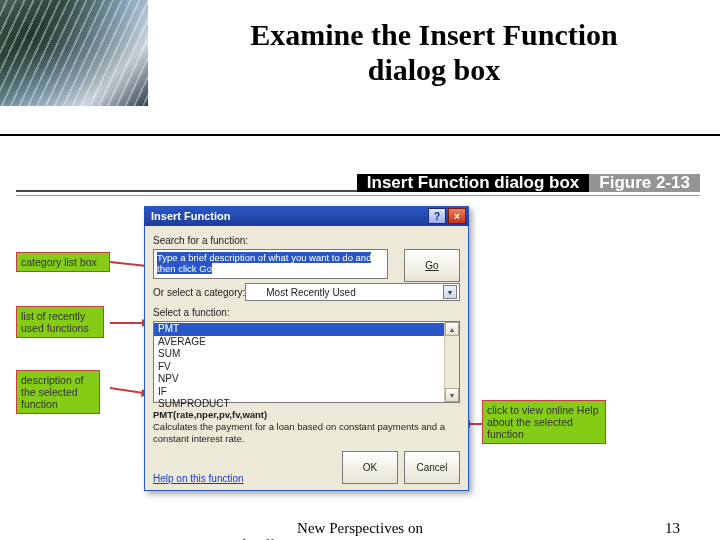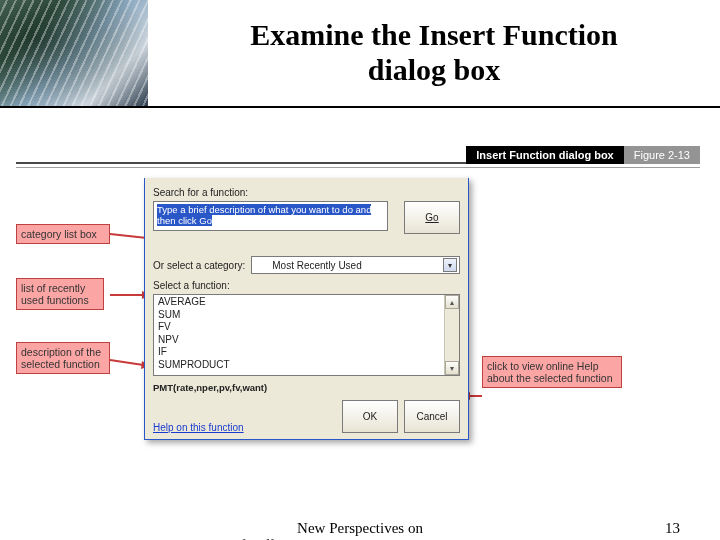--- a/index.html
+++ b/index.html
@@ -1,52 +1,52 @@
 <!DOCTYPE html>
 <html><head>
 <meta charset="utf-8">
 <style>
   html,body{margin:0;padding:0;width:720px;height:540px;font-family:"Times New Roman",serif;background:#fff;overflow:hidden}
   *{box-sizing:border-box}
 
-  .header-row{display:flex;height:106px}
+  .header-row{display:flex;height:134px}
   .thumb{width:148px;height:106px;background:linear-gradient(135deg,#5a7a6a 0%,#3a5a4a 25%,#8aa8c0 50%,#d0d8e0 75%,#2a3a4a 100%);position:relative;overflow:hidden}
   .thumb::before{content:"";position:absolute;inset:-20px;background:
     repeating-linear-gradient(115deg,rgba(255,255,255,.35) 0 2px,rgba(0,0,0,0) 2px 8px),
     radial-gradient(ellipse at 30% 40%,rgba(20,40,30,.7),rgba(0,0,0,0) 60%);}
   .title-area{flex:1;text-align:center;padding-top:18px}
   .title-area h1{margin:0;font-size:30px;font-weight:bold;line-height:1.15}
   .hr1{border:0;border-bottom:2px solid #000;margin:0}
 
   
   .figure-wrap{position:relative;margin:38px 20px 0 16px;height:315px}
-  .figbar{position:absolute;top:0;left:0;right:0;height:18px;display:flex;justify-content:center;font-family:Arial,Helvetica,sans-serif;font-size:11px}
+  .figbar{position:absolute;top:0;left:0;right:0;height:18px;display:flex;justify-content:center;font-family:Arial,Helvetica,sans-serif;font-size:17px}
   .figbar .seg{display:flex;align-items:center;padding:0 10px;height:18px}
   .figbar .seg.dark{background:#000;color:#fff;font-weight:bold}
-  .figbar .seg.mid{background:#949494;color:#fff;font-weight:normal}
+  .figbar .seg.mid{background:#949494;color:#fff;font-weight:bold}
   .figbar .rule{flex:1;height:18px;border-bottom:2px solid #4a4a4a}
   .figbar-bottomline{position:absolute;top:18px;left:0;right:0;height:4px;border-bottom:1px solid #9e9e9e}
 
   
-  .callout{position:absolute;border:1px solid #c04040;background:#fca5a5;font-family:Arial,Helvetica,sans-serif;font-size:10.5px;line-height:1.15;padding:3px 4px;color:#333}
+  .callout{position:absolute;border:1px solid #c04040;background:#84cc16;font-family:Arial,Helvetica,sans-serif;font-size:10.5px;line-height:1.15;padding:3px 4px;color:#333}
   .arrow{position:absolute;pointer-events:none}
 
   
   .dlg{position:absolute;top:32px;left:128px;width:325px;font-family:Tahoma,Arial,sans-serif;font-size:10px;color:#222;box-shadow:3px 3px 6px rgba(0,0,0,.35)}
   .dlg-title{height:20px;background:linear-gradient(#2a57c7,#1d3d9a);color:#fff;display:flex;align-items:center;padding:0 3px;font-size:11px;font-weight:bold}
   .dlg-title .t{flex:1;padding-left:4px}
   .tbtn{width:18px;height:16px;margin-left:2px;border:1px solid #1a2a6a;background:linear-gradient(#dce6ff,#9ab0e8);display:flex;align-items:center;justify-content:center;font-size:10px;font-weight:bold;color:#1a2a6a}
   .tbtn.close{background:linear-gradient(#f08060,#c83018);color:#fff;border-color:#7a1a0a}
   .dlg-body{background:#ece9d8;border:1px solid #2a57c7;border-top:none;padding:7px 8px 6px}
   .lbl{margin:2px 0 3px}
   .searchrow{display:flex;gap:16px;align-items:flex-start}
   .searchbox{flex:1;height:30px;border:1px solid #7a7a7a;background:#fff;padding:2px 3px;font-size:9.5px;line-height:1.2;color:#000}
   .searchbox .sel{background:#2a57c7;color:#fff;display:inline}
   .btn{min-width:56px;height:33px;border:1px solid #7a7a7a;background:linear-gradient(#fff,#e8e4d4);font-size:10px;display:flex;align-items:center;justify-content:center;padding:0 6px}
-  .catrow{display:flex;align-items:center;gap:6px;margin-top:22px}
+  .catrow{display:flex;align-items:center;margin-top:1px}
   .combo{flex:1;height:18px;border:1px solid #7a7a7a;background:#fff;display:flex;align-items:center;padding:0 2px 0 20px;font-size:10px}
   .combo .cv{flex:1}
   .combo .dd{width:14px;height:14px;border:1px solid #7a7a7a;background:linear-gradient(#eef2fb,#cfd9ee);display:flex;align-items:center;justify-content:center;font-size:8px;color:#333}
   .listbox{margin-top:3px;height:82px;border:1px solid #7a7a7a;background:#fff;display:flex}
   .listbox ul{list-style:none;margin:0;padding:1px 0;flex:1;font-size:10px}
   .listbox li{padding:0 4px;line-height:12.5px}
   .listbox li.sel{background:#2a57c7;color:#fff}
   .listbox .track{width:15px;background:#ece9d8;border-left:1px solid #cac6b6;display:flex;flex-direction:column}
   .sbtn{height:14px;border:1px solid #aca899;background:linear-gradient(#fdfdfb,#e4e0ce);display:flex;align-items:center;justify-content:center;font-size:8px;color:#555}
   .track .space{flex:1}
@@ -83,22 +83,22 @@
 
   <div class="figbar">
     <div class="rule"></div>
     <div class="seg dark">Insert Function dialog box</div>
     <div class="seg mid">Figure 2-13</div>
   </div>
   <div class="figbar-bottomline"></div>
 
   <div class="callout" style="top:78px;left:0;width:94px">category list box</div>
   <div class="callout" style="top:132px;left:0;width:88px">list of recently used functions</div>
-  <div class="callout" style="top:196px;left:0;width:94px">description of the selected function</div>
-  <div class="callout" style="top:210px;left:466px;width:140px">click to view online Help about the selected function</div>
+  <div class="callout" style="top:196px;left:0;width:84px">description of the selected function</div>
+  <div class="callout" style="top:226px;left:466px;width:124px">click to view online Help about the selected function</div>
 
   <svg class="arrow" style="top:85px;left:94px" width="130" height="20">
     <line x1="0" y1="3" x2="120" y2="16"></line>
       <polygon points="120,16 112,10 110,18"></polygon>
   </svg>
   <svg class="arrow" style="top:145px;left:94px" width="50" height="10">
     <line x1="0" y1="4" x2="40" y2="4"></line>
       <polygon points="40,4 32,0 32,8"></polygon>
   </svg>
   <svg class="arrow" style="top:212px;left:94px" width="50" height="12">
@@ -108,53 +108,60 @@
   <svg class="arrow" style="top:240px;left:135px" width="60" height="32">
     <line x1="28" y1="0" x2="28" y2="22"></line>
       <polygon points="28,24 24,16 32,16"></polygon>
   </svg>
   <svg class="arrow" style="top:246px;left:444px" width="28" height="10">
     <line x1="22" y1="4" x2="4" y2="4"></line>
       <polygon points="2,4 10,0 10,8"></polygon>
   </svg>
 
   <div class="dlg">
+    <div class="dlg-title">
+      <span class="t">Insert Function</span>
+      <span class="tbtn">?</span>
+      <span class="tbtn close">×</span>
+    </div>
     <div class="dlg-body">
       <div class="lbl">Search for a function:</div>
       <div class="searchrow">
         <div class="searchbox">
           <span class="sel">Type a brief description of what you want to do and then click Go</span>
         </div>
         <div class="btn" style="text-decoration:underline">Go</div>
       </div>
       <div class="catrow">
         <span>Or select a category:</span>
         <div class="combo">
           <span class="cv">Most Recently Used</span>
           <span class="dd">▾</span>
         </div>
       </div>
       <div class="lbl" style="margin-top:6px">Select a function:</div>
       <div class="listbox">
         <ul>
+          <li class="sel">PMT</li>
           <li>AVERAGE</li>
           <li>SUM</li>
           <li>FV</li>
           <li>NPV</li>
           <li>IF</li>
           <li>SUMPRODUCT</li>
         </ul>
         <div class="track">
           <div class="sbtn">▴</div>
           <div class="space"></div>
           <div class="sbtn">▾</div>
         </div>
       </div>
       <div class="desc">
         <b>PMT(rate,nper,pv,fv,want)</b><br>
+        <span>Calculates the payment for a loan based on constant payments and a constant interest rate.</span>
       </div>
       <div style="display:flex;align-items:flex-end">
         <a class="helplink">Help on this function</a>
         <div style="flex:1"></div>
         <div class="dlg-buttons">
           <div class="btn">OK</div>
           <div class="btn">Cancel</div>
         </div>
       </div>
     </div>

